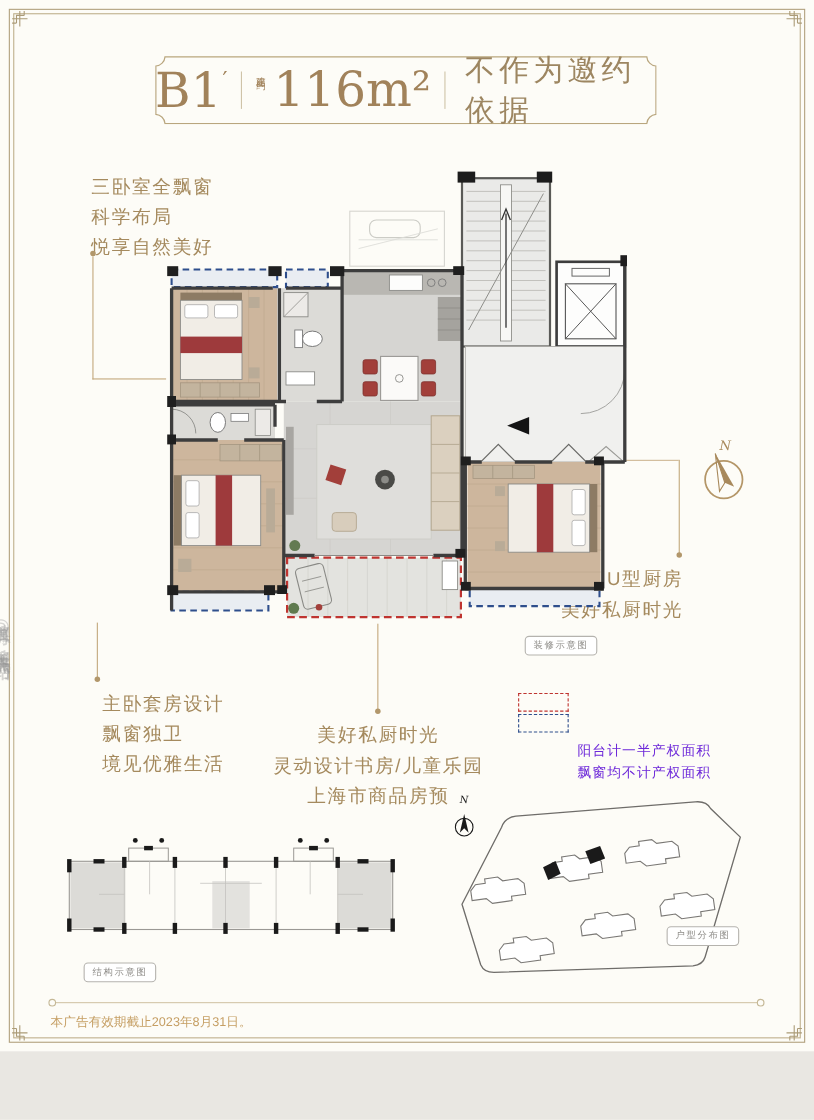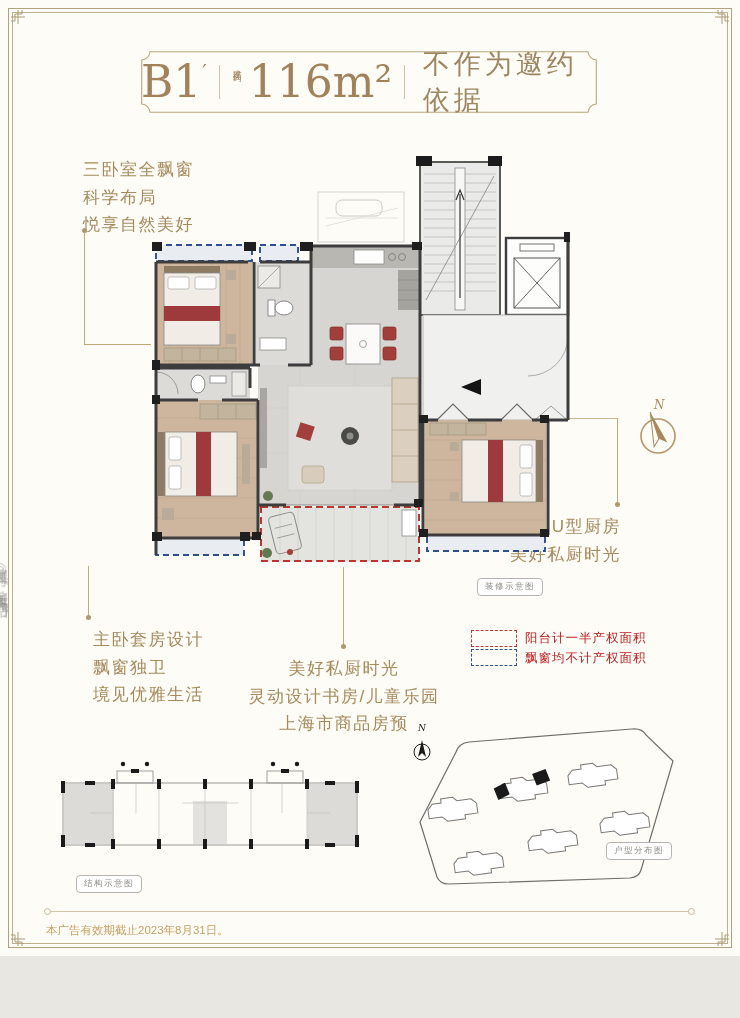--- a/index.html
+++ b/index.html
@@ -33,21 +33,21 @@
   .callout-dot{position:absolute;width:5px;height:5px;border-radius:50%;background:#b2976b;}
 
   
   .capbox{position:absolute;border:1px solid #b5b3ae;border-radius:4px;background:#fff;
           font-size:8.5px;color:#8e8c88;letter-spacing:1.5px;padding:2px 7px;white-space:nowrap;}
 
   
   .legend-swatch{position:absolute;width:44px;height:15px;}
   .sw-red{border:1.6px dashed #bf3430;}
   .sw-blue{border:1.6px dashed #2e4e8c;}
-  .legend-label{position:absolute;font-size:12.5px;color:#b91c1c;letter-spacing:1px;}
+  .legend-label{position:absolute;font-size:12.5px;color:#6d28d9;letter-spacing:1px;margin-top:44px;}
 
   
   .rule{position:absolute;left:47px;right:48px;top:911px;border-top:1px solid #d3c6a8;}
   .rule-dot{position:absolute;width:5px;height:5px;border:1px solid #c5b896;border-radius:50%;background:#fdfcf7;top:908px;}
 
   .disclaimer{position:absolute;left:46px;width:646px;top:921px;font-size:11.5px;line-height:19.5px;
               color:#c59e63;text-align:justify;}
   .disclaimer b{color:#ad8045;font-weight:bold;}
   .disclaimer p{margin:0;}
 

